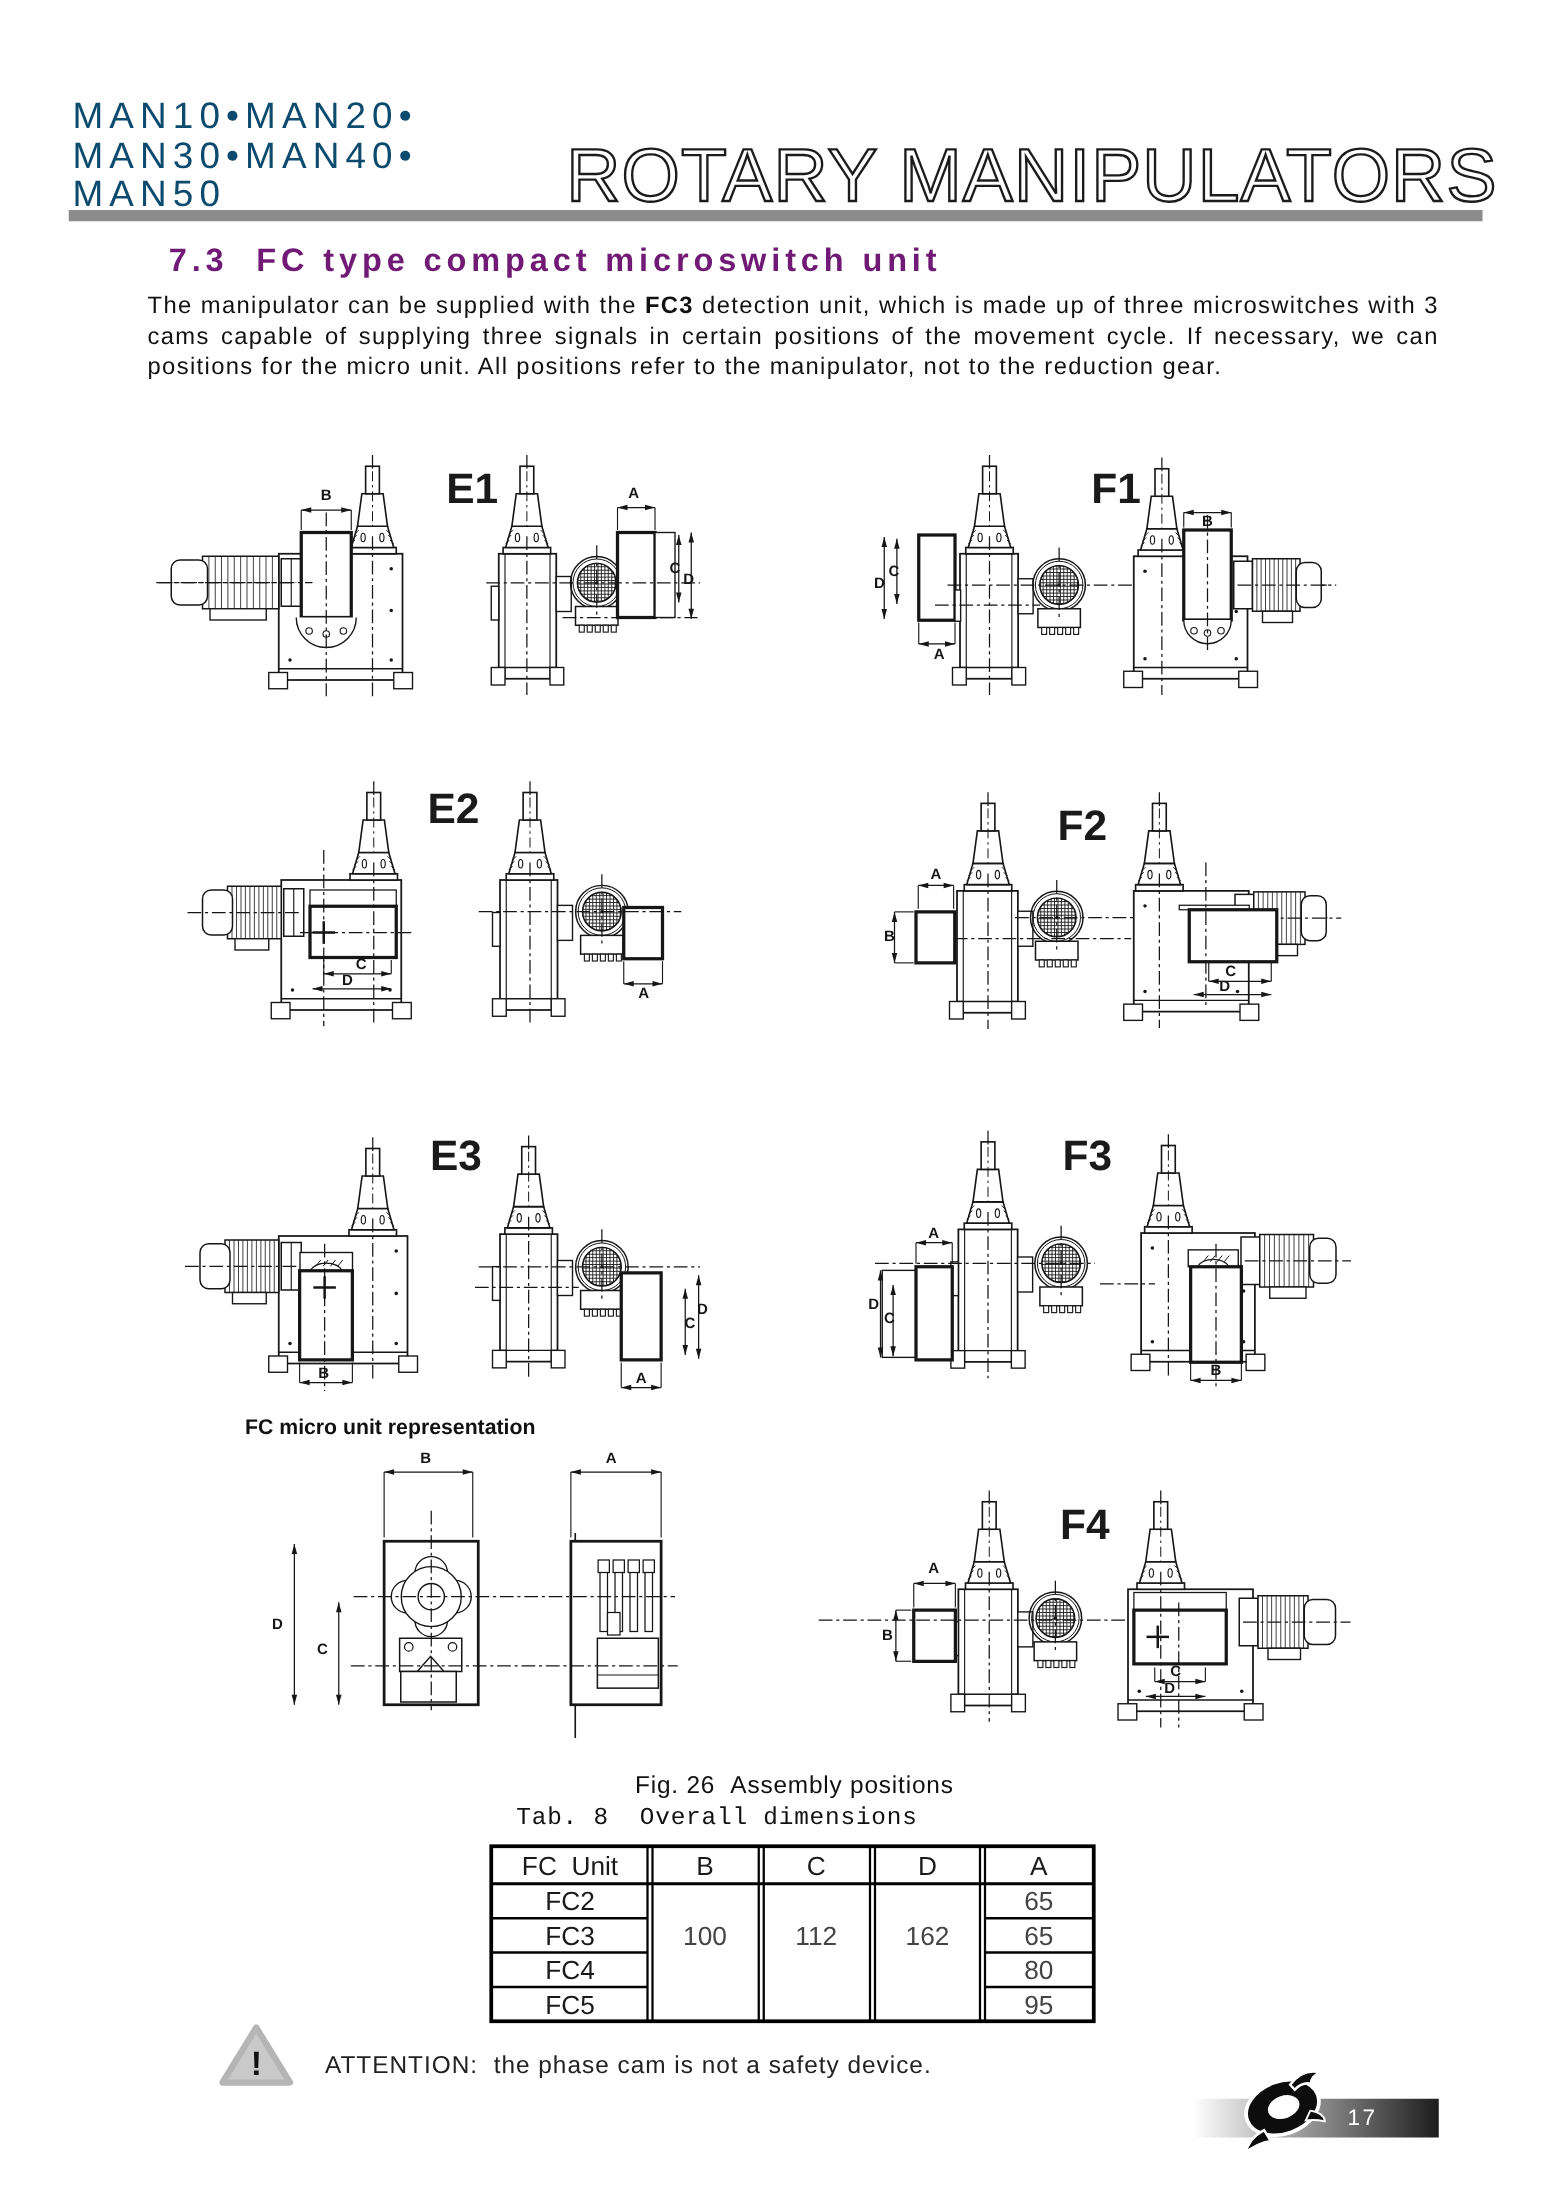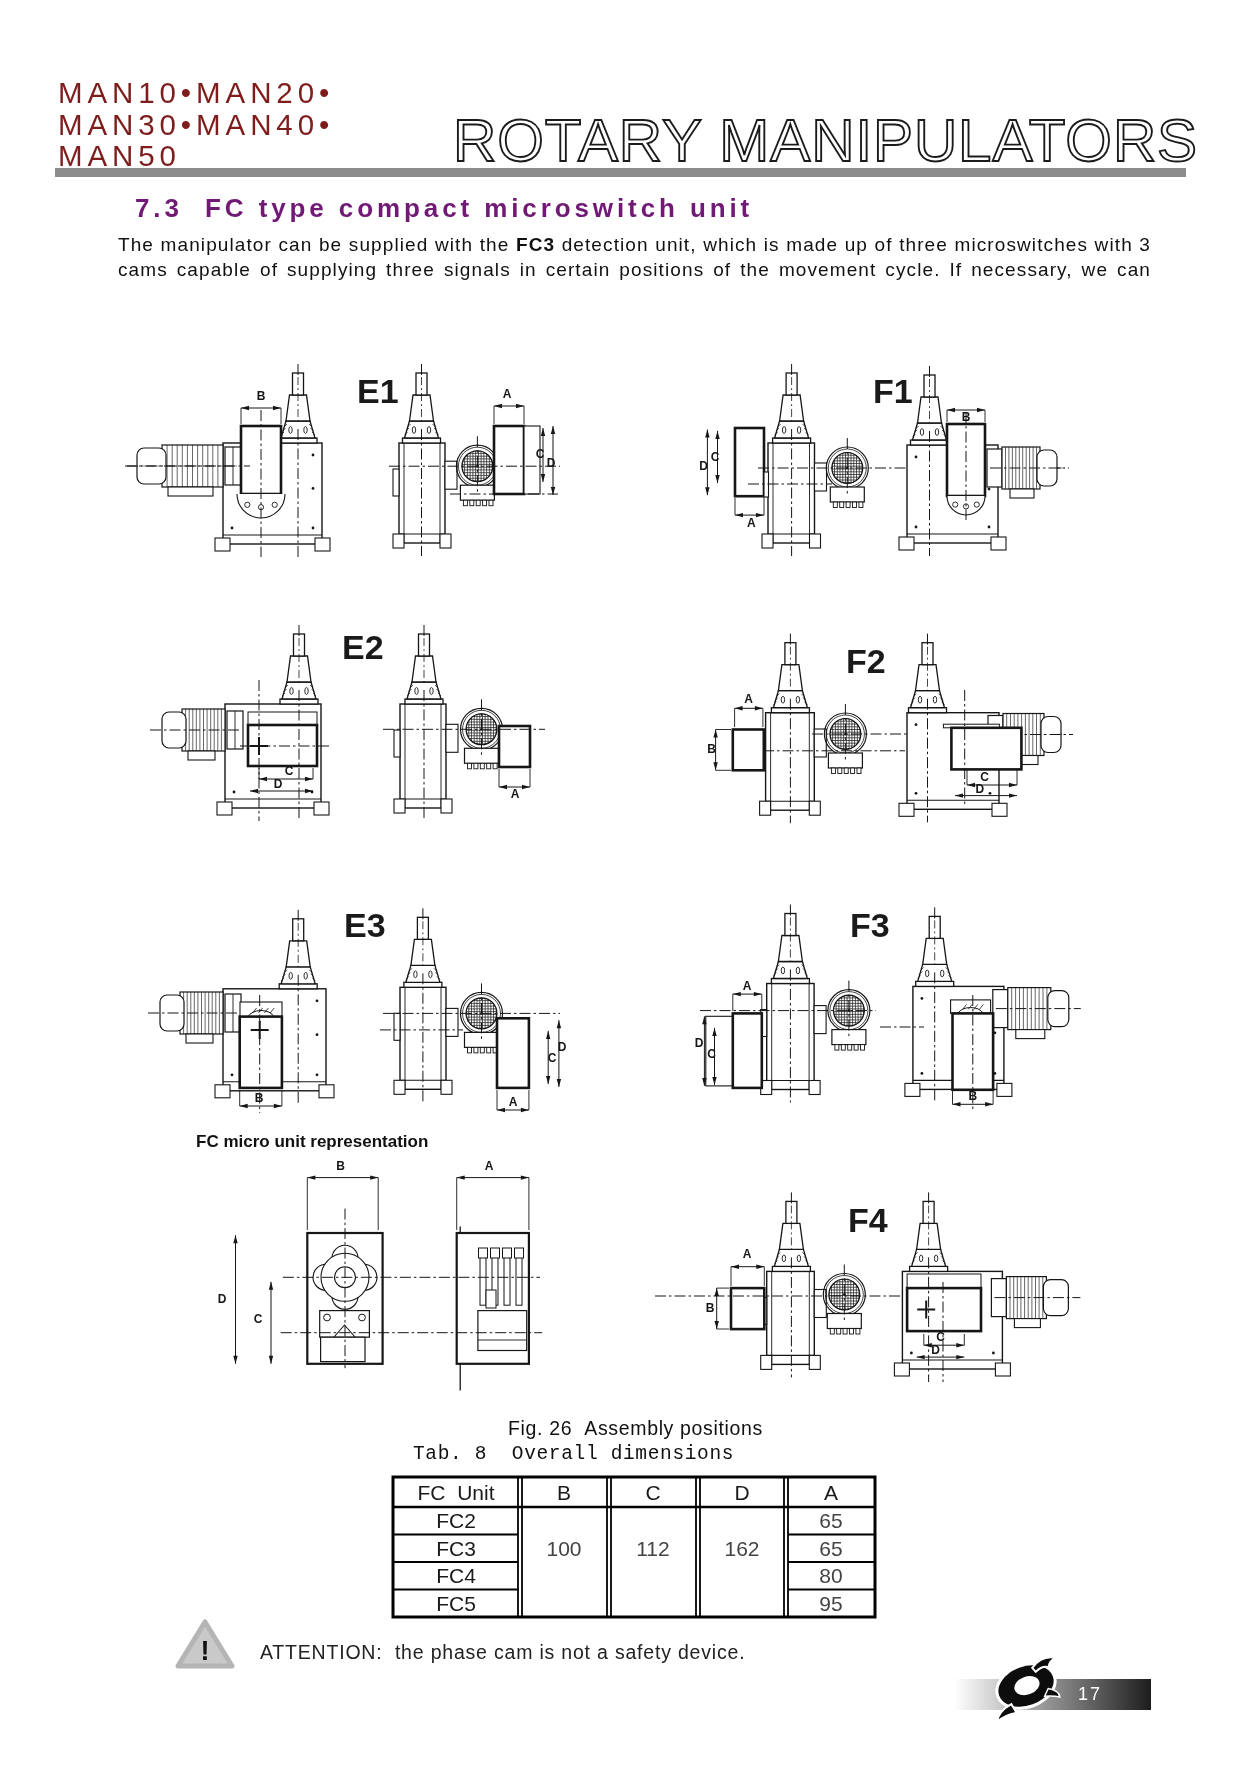--- a/index.html
+++ b/index.html
@@ -1,18 +1,18 @@
 <!DOCTYPE html>
 <html><head>
 <meta charset="utf-8">
 <style>
 * { margin:0; padding:0; box-sizing:border-box; }
 html,body { width:1241px; height:1766px; background:#ffffff; font-family:"Liberation Sans", sans-serif; position:relative; }
 .abs { position:absolute; }
-.man { left:58px; top:77px; font-size:29.5px; color:#7f1d1d; letter-spacing:4.9px; line-height:31.5px; white-space:nowrap; }
+.man { left:58px; top:77px; font-size:29.5px; color:#0c4a6e; letter-spacing:4.9px; line-height:31.5px; white-space:nowrap; }
 .title { left:453px; top:106px; width:744px; font-size:60px; color:#fff; -webkit-text-stroke:1.9px #1b1b1b; letter-spacing:0.9px; white-space:nowrap; }
 .graybar { left:55px; top:168px; width:1131px; height:9px; background:#8c8c8c; }
 .sec { left:135px; top:193px; font-size:26px; font-weight:bold; color:#701a75; letter-spacing:3.9px; }
 .para { left:118px; top:233px; width:1033px; font-size:19px; letter-spacing:1.1px; line-height:24.6px; color:#111; }
 .para .j { text-align:justify; text-align-last:justify; }
 .figlab { position:absolute; font-size:34px; font-weight:bold; color:#1a1a1a; letter-spacing:0px; }
 .fcrep { left:196px; top:1132px; font-size:17px; font-weight:bold; color:#111; }
 .fig26 { left:508px; top:1417px; font-size:19.5px; letter-spacing:0.65px; color:#111; }
 .tab8 { left:413px; top:1443px; font-size:19.5px; letter-spacing:0.65px; color:#111;font-family:Liberation Mono, monospace; }
 .att { left:260px; top:1641px; font-size:19.5px; color:#222; letter-spacing:0.8px;text-align:right; }
@@ -21,20 +21,21 @@
 </style>
 </head>
 <body>
 <div class="abs man">MAN10•MAN20•<br>MAN30•MAN40•<br>MAN50</div>
 <div class="abs title">ROTARY MANIPULATORS</div>
 <div class="abs graybar"></div>
 <div class="abs sec">7.3&nbsp;&nbsp;FC type compact microswitch unit</div>
 <div class="abs para">
     <div class="j">The manipulator can be supplied with the <b>FC3</b> detection unit, which is made up of three microswitches with 3</div>
     <div class="j">cams capable of supplying three signals in certain positions of the movement cycle. If necessary, we can</div>
+    <div>positions for the micro unit. All positions refer to the manipulator, not to the reduction gear.</div>
   </div>
 <div class="figlab" style="left:344px;top:372px;margin-left:13px;">E1</div>
 <div class="figlab" style="left:873px;top:372px;">F1</div>
 <div class="figlab" style="left:342px;top:628px;">E2</div>
 <div class="figlab" style="left:846px;top:642px;">F2</div>
 <div class="figlab" style="left:344px;top:906px;">E3</div>
 <div class="figlab" style="left:850px;top:906px;">F3</div>
 <div class="figlab" style="left:848px;top:1201px;">F4</div>
 <div class="abs fcrep">FC micro unit representation</div>
 <div class="abs fig26">Fig. 26&nbsp;&nbsp;Assembly positions</div>

